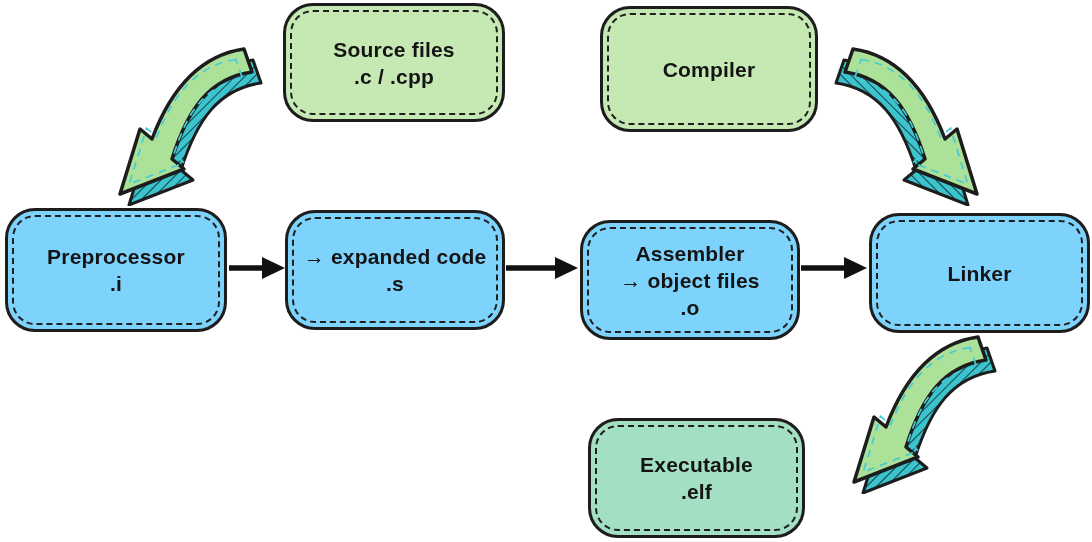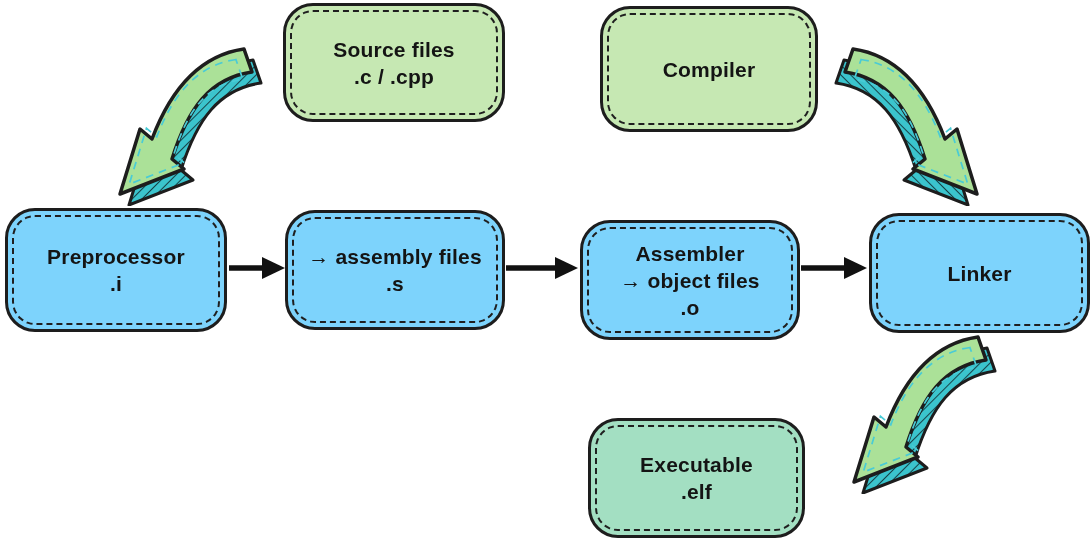--- a/index.html
+++ b/index.html
@@ -92,21 +92,21 @@
     <div class="inner"></div>
     <div class="label">
       <div>Preprocessor</div>
       <div>.i</div>
     </div>
   </div>
 
   <div class="node blue" style="left:285px;top:210px;width:220px;height:120px">
     <div class="inner"></div>
     <div class="label">
-      <div>→ assembly files</div>
+      <div>→ expanded code</div>
       <div>.s</div>
     </div>
   </div>
 
   <div class="node blue" style="left:580px;top:220px;width:220px;height:120px">
     <div class="inner"></div>
     <div class="label">
       <div>Assembler</div>
       <div>→ object files</div>
       <div>.o</div>

